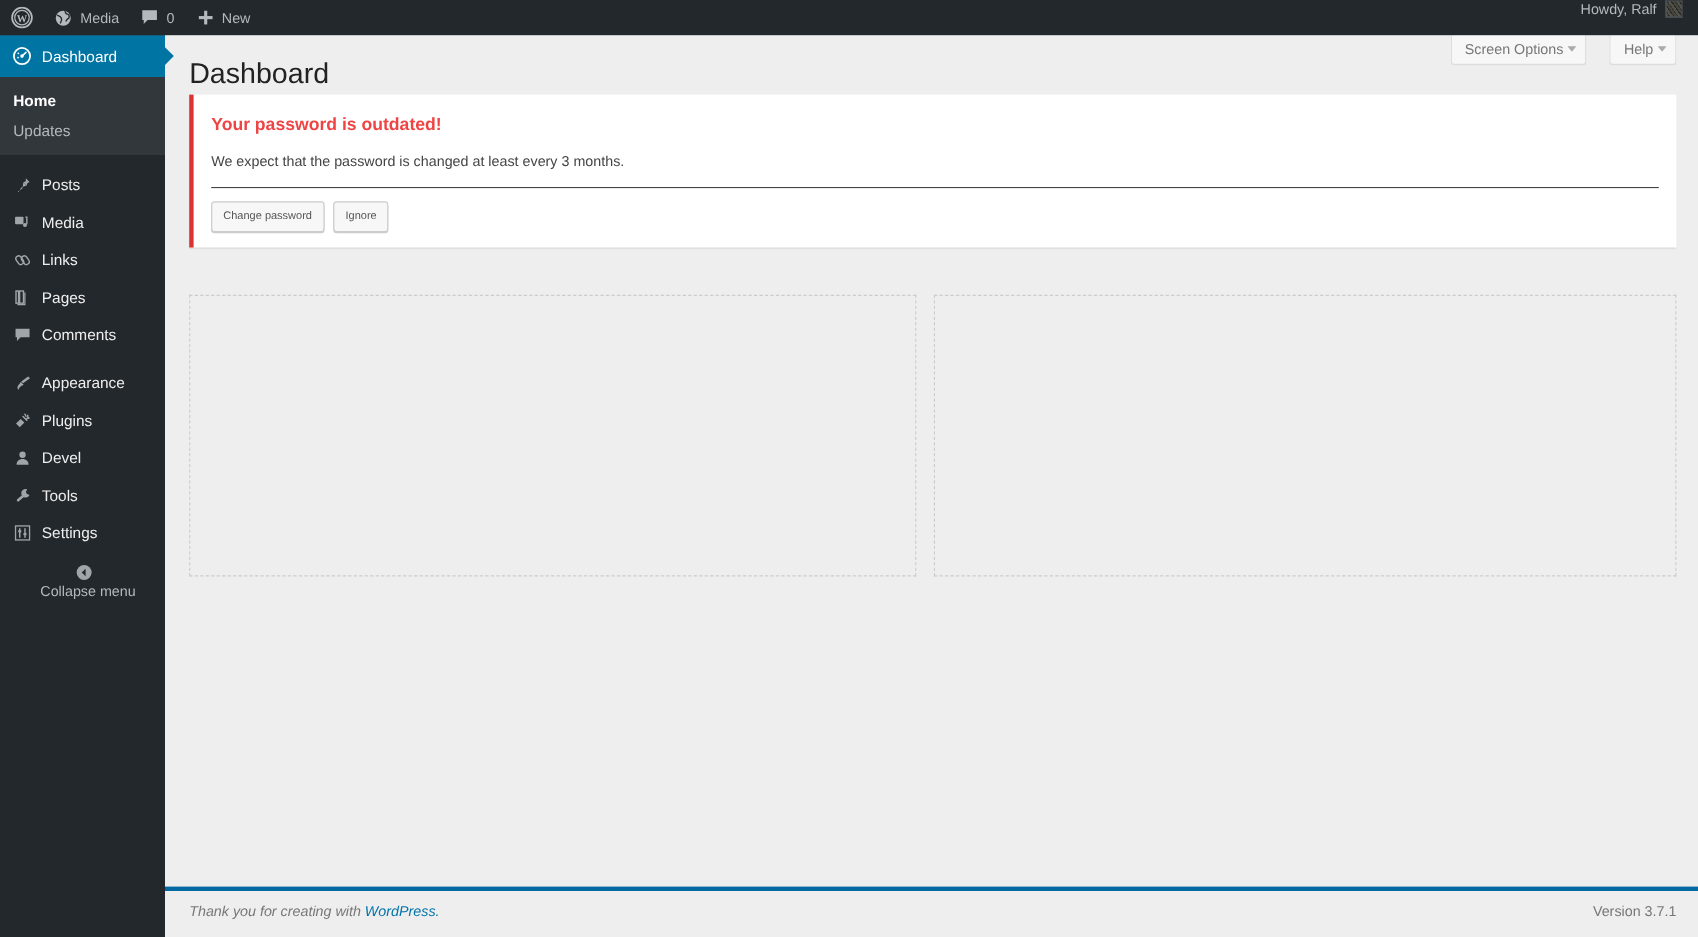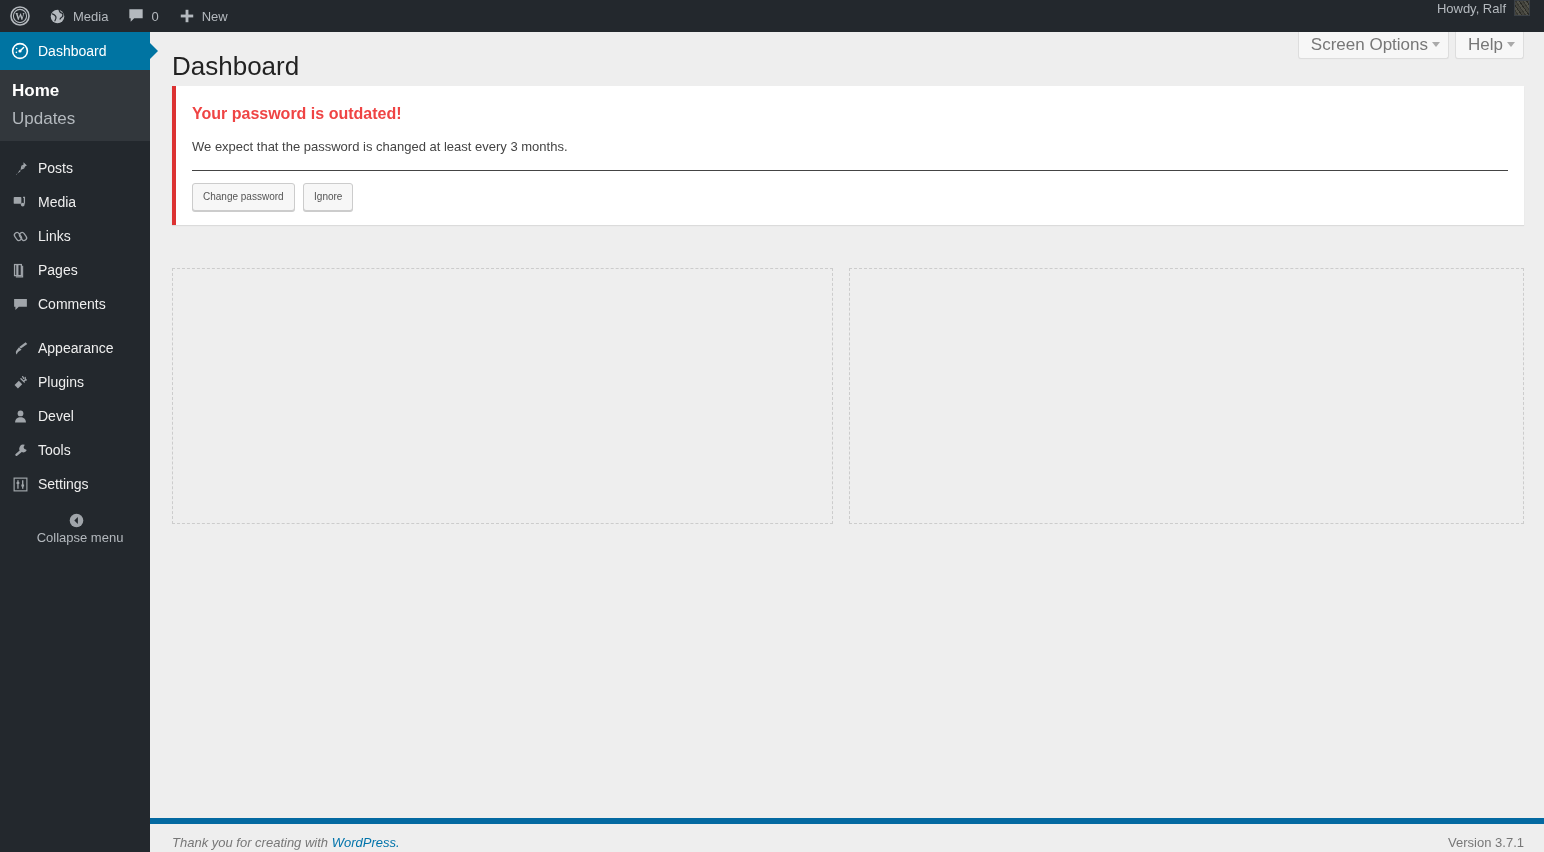--- a/index.html
+++ b/index.html
@@ -87,21 +87,21 @@
     border-width: 8px 0 8px 8px;
     border-color: transparent transparent transparent #0074a2;
   }
   .submenu {
     background: #32373c;
     padding: 7px 0 8px 0;
   }
   .submenu-item {
     display: block;
     padding: 5px 0 5px 12px;
-    font-size: 17px;
+    font-size: 14px;
     color: #b4b9be;
     cursor: pointer;
     line-height: 18px;
   }
   .submenu-item.current { color: #ffffff; font-weight: bold; }
   .menu-sep { height: 10px; }
 
   .collapse {
     display: flex; align-items: center;
     height: 34px; padding-left: 10px;
@@ -122,24 +122,24 @@
     position: absolute; top: 0; right: 20px;
     display: flex; gap: 0;
   }
   .meta-link {
     background: #f7f7f7;
     border: 1px solid #ddd;
     border-top: none;
     border-bottom-left-radius: 3px;
     border-bottom-right-radius: 3px;
     color: #777;
-    font-size: 17px;
+    font-size: 13px;
     line-height: 16px;
     padding: 5px 20px 5px 12px;
-    margin-left: 6px;
+    margin-left: 21px;
     position: relative;
     cursor: pointer;
     box-shadow: 0 1px 1px -1px rgba(0,0,0,0.1);
   }
   .meta-link .caret {
     position: absolute; right: 8px; top: 10px;
     width: 0; height: 0;
     border-left: 4px solid transparent;
     border-right: 4px solid transparent;
     border-top: 5px solid #aaa;
@@ -204,22 +204,22 @@
     border: 1px dashed #cccccc;
     background: transparent;
   }
   #col-left  { left: 172px; width: 661px; }
   #col-right { left: 849px; width: 675px; }
 
   
   #footer {
     position: absolute;
     left: 150px; bottom: 0;
-    width: 1394px; height: 34px;
-    border-top: 6px solid #0369a1;
+    width: 1394px; height: 46px;
+    border-top: 4px solid #0369a1;
     color: #777;
     font-size: 13px;
   }
   #footer-left {
     position: absolute; left: 22px; top: 11px;
     font-style: italic;
   }
   #footer-left a { color: #0073aa; text-decoration: none; font-style: italic; }
   #footer-right {
     position: absolute; right: 20px; top: 11px; text-align: right;

